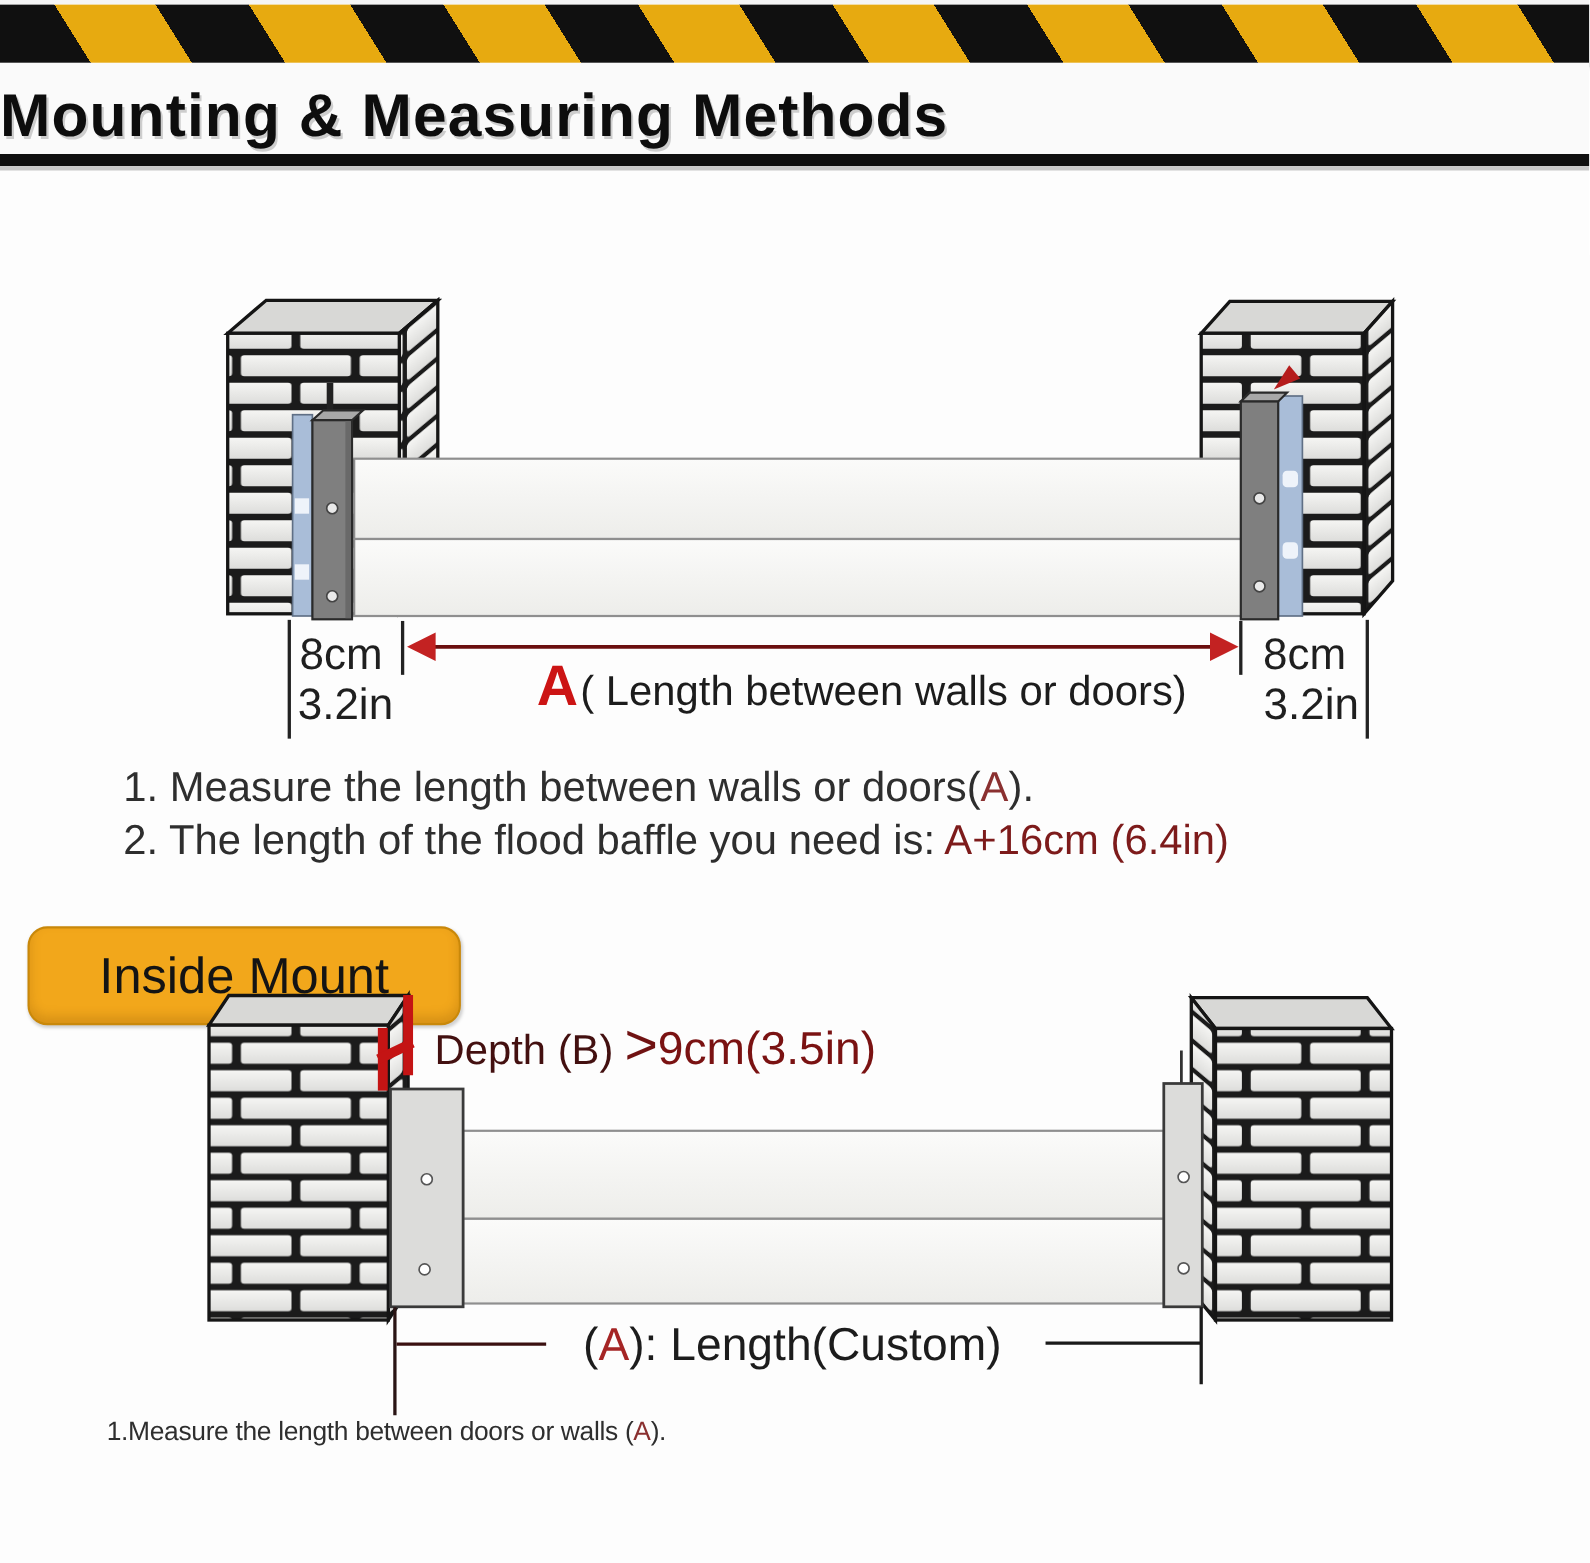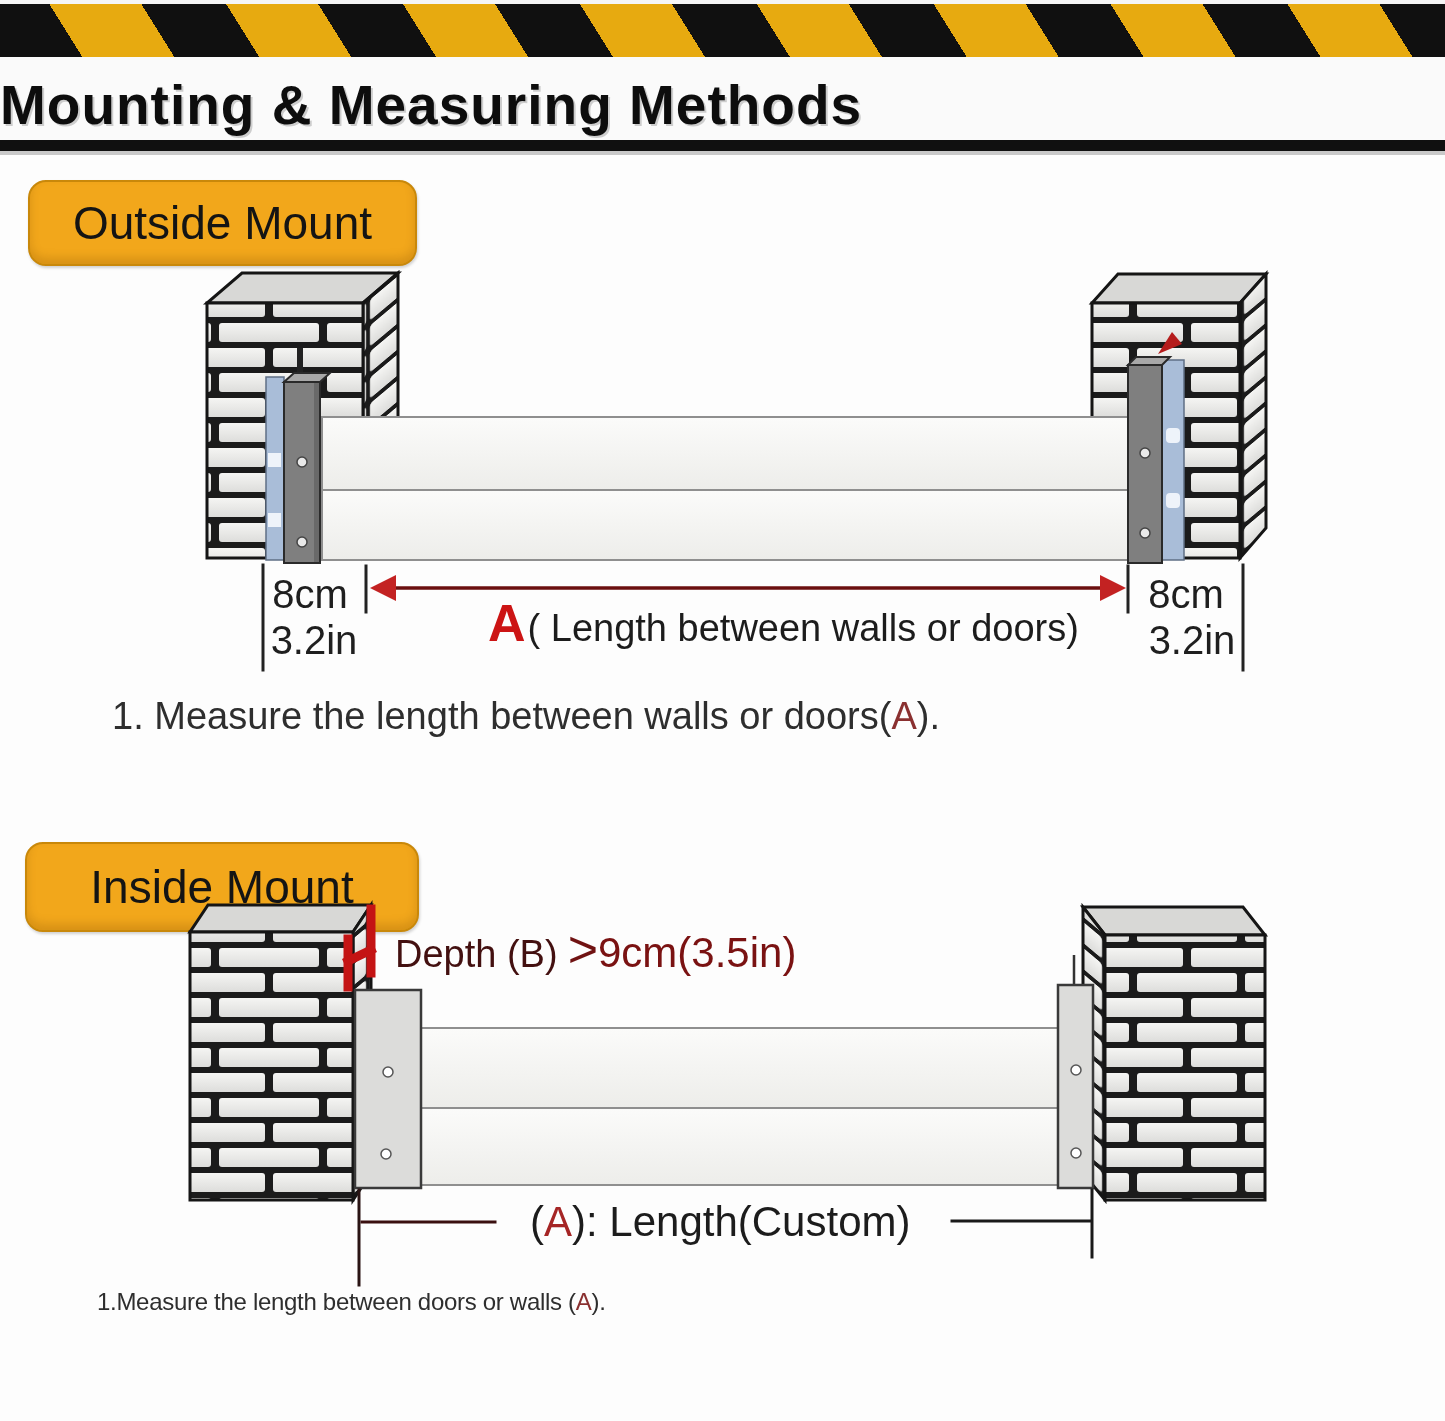--- a/index.html
+++ b/index.html
@@ -39,23 +39,20 @@
 <body>
 
 <div class="canvas">
 
   <div class="caution-stripe"></div>
   <div class="title-band"></div>
   <div class="page-title">Mounting &amp; Measuring Methods</div>
   <div class="title-divider"></div>
   <div class="title-divider-shadow"></div>
 
-  <div class="badge badge-outside">
-    <span>Outside Mount</span>
-  </div>
 
   <svg class="diagram" style="top:270px;" width="1445" height="410" viewBox="0 0 1445 410">
     <defs>
       <linearGradient id="bgrad1" x1="0" y1="0" x2="0" y2="1">
         <stop offset="0" stop-color="#f5f5f3"></stop>
           <stop offset="1" stop-color="#dddddb"></stop>
       </linearGradient>
       <linearGradient id="panel1" x1="0" y1="0" x2="0" y2="1">
         <stop offset="0" stop-color="#fbfbfa"></stop>
           <stop offset="1" stop-color="#ededea"></stop>
@@ -123,20 +120,21 @@
       <text x="310" y="338" font-size="40" fill="#1f1f1f" text-anchor="middle">8cm</text>
       <text x="314" y="384" font-size="40" fill="#1f1f1f" text-anchor="middle">3.2in</text>
       <text x="1186" y="338" font-size="40" fill="#1f1f1f" text-anchor="middle">8cm</text>
       <text x="1192" y="384" font-size="40" fill="#1f1f1f" text-anchor="middle">3.2in</text>
       <text x="488" y="371" font-size="38" fill="#1c1c1c"><tspan font-size="52" font-weight="bold" fill="#cc1414">A</tspan><tspan dx="2">( Length between walls or doors)</tspan></text>
     </g>
   </svg>
 
   <div class="steps1">
     <p><span>1. Measure the length between walls or doors(</span><span class="red-a">A</span><span>).</span></p>
+    <p><span>2. The length of the flood baffle you need is: </span><span class="red-formula">A+16cm (6.4in)</span></p>
   </div>
 
   <div class="badge badge-inside">
     <span>Inside Mount</span>
   </div>
 
   <svg class="diagram" style="top:895px;" width="1445" height="400" viewBox="0 0 1445 400">
     <defs>
       <linearGradient id="bgrad2" x1="0" y1="0" x2="0" y2="1">
         <stop offset="0" stop-color="#f5f5f3"></stop>

